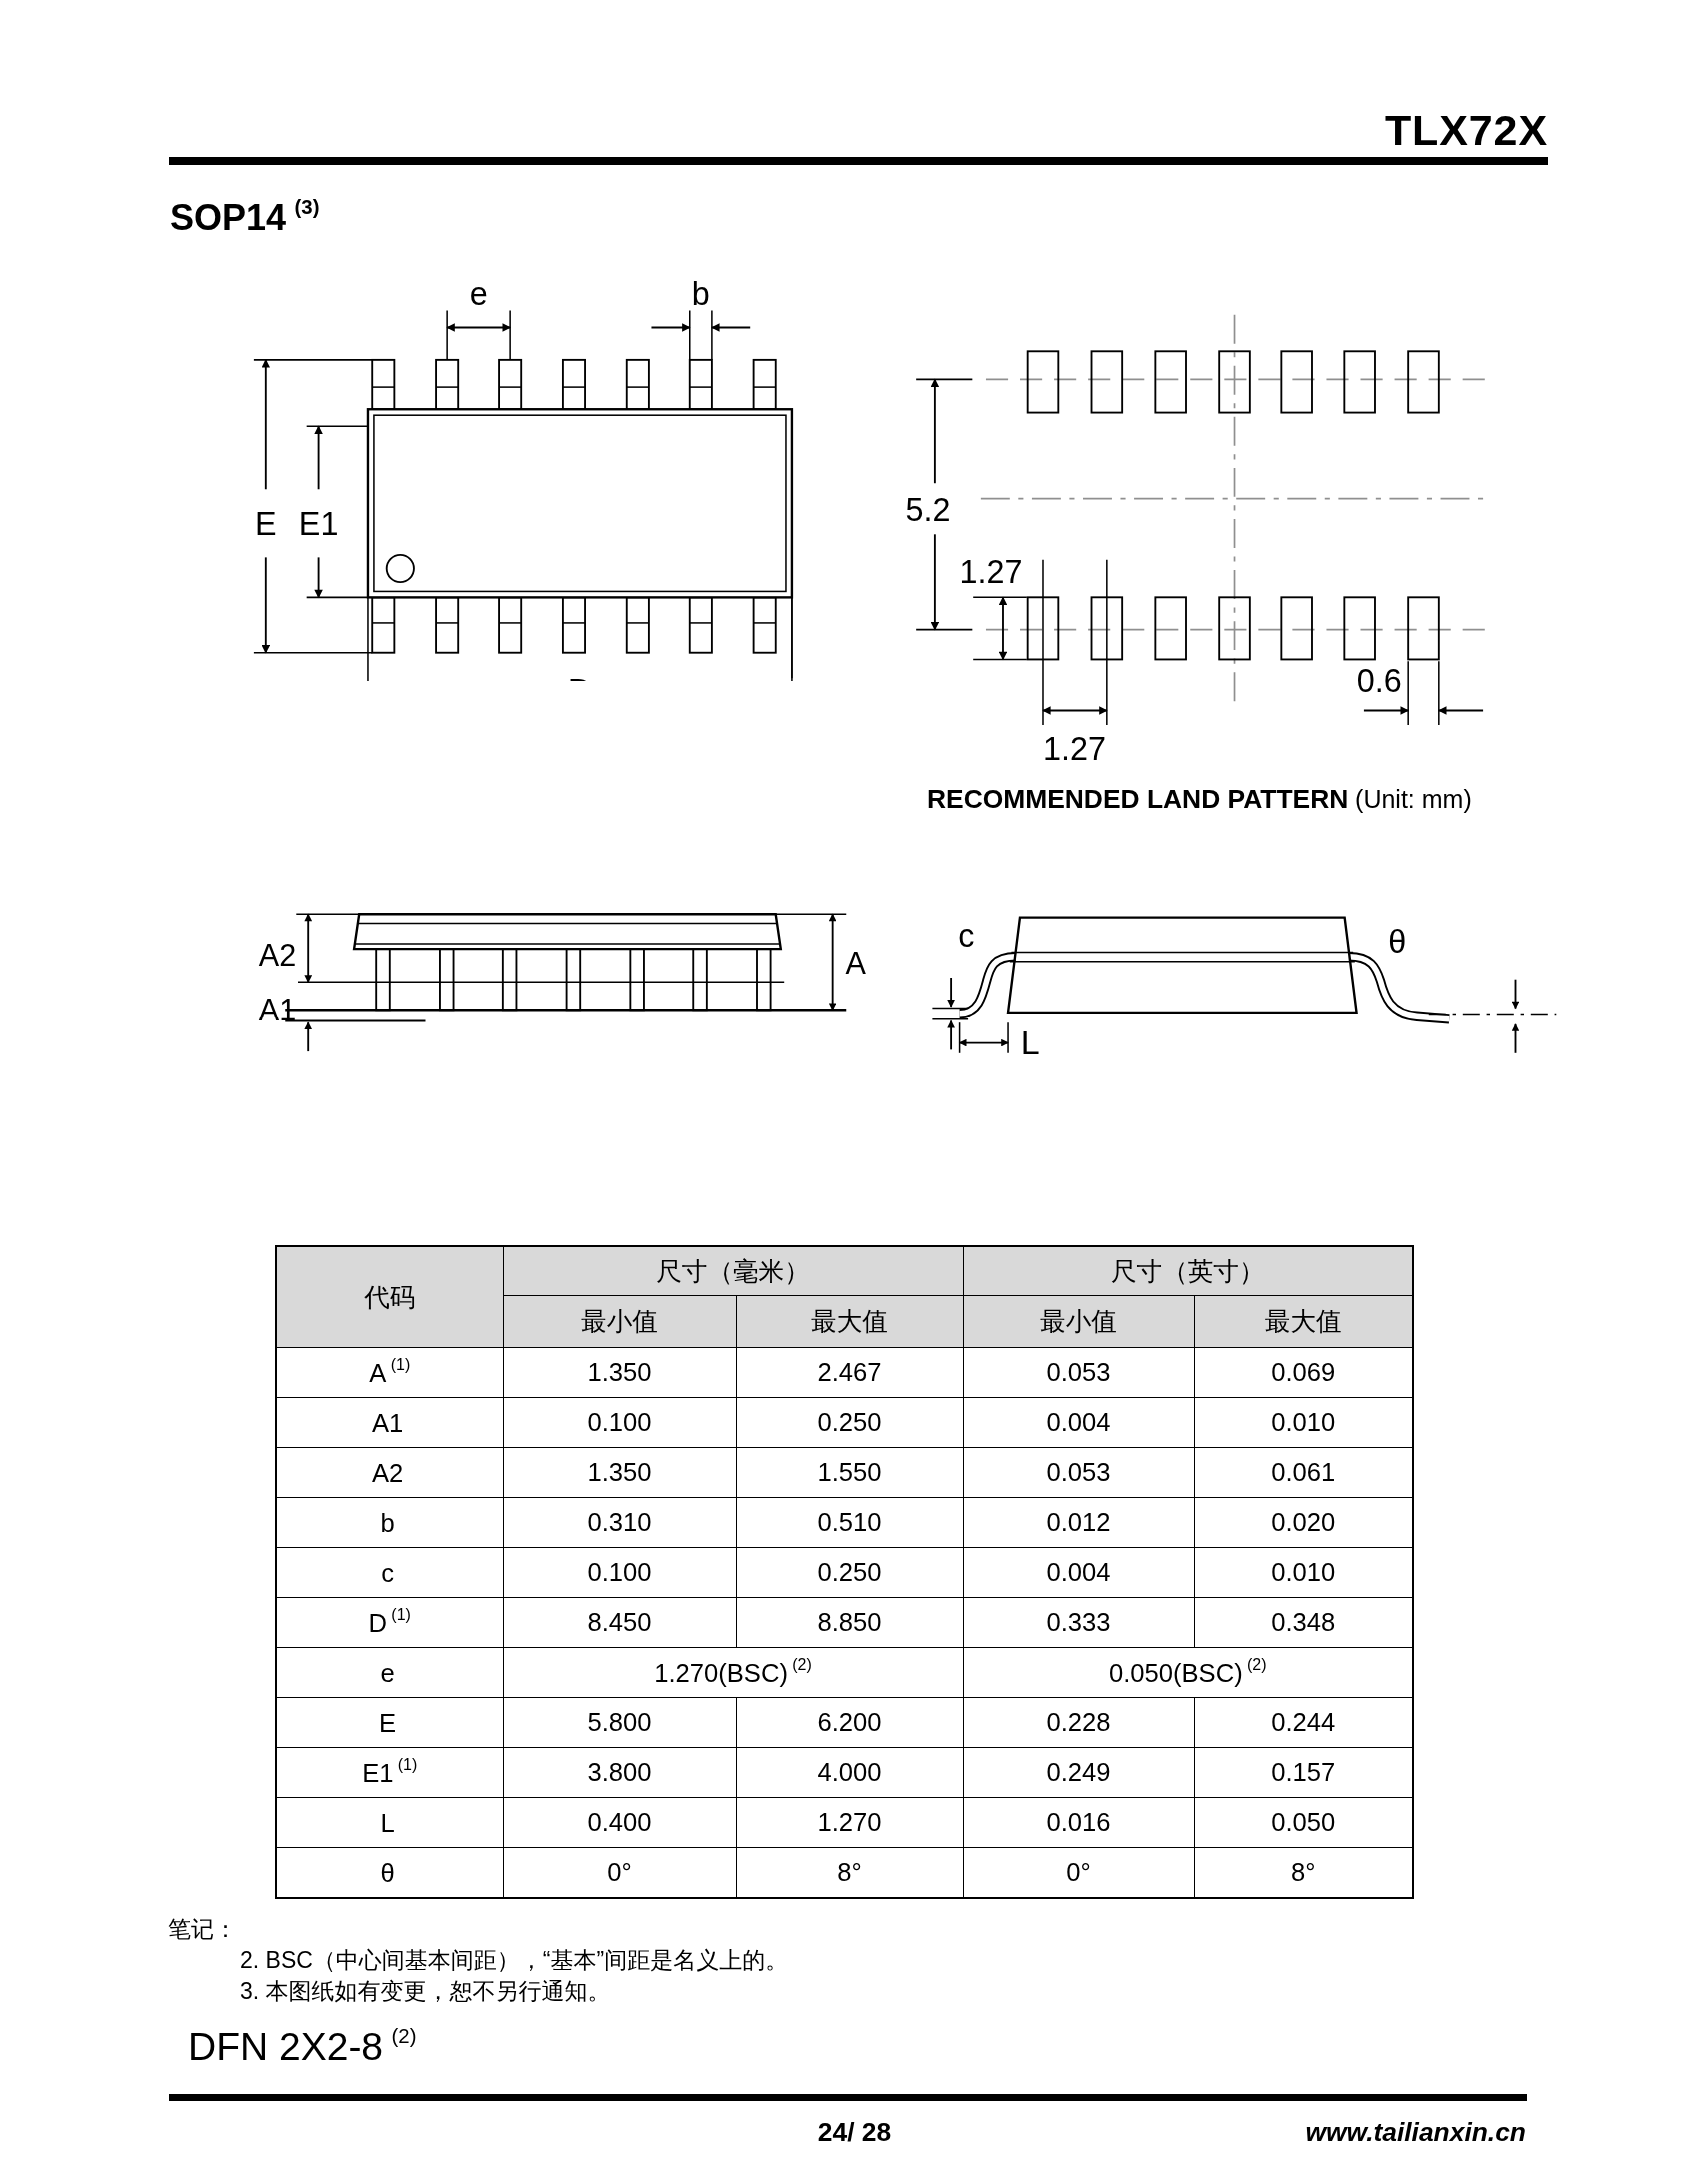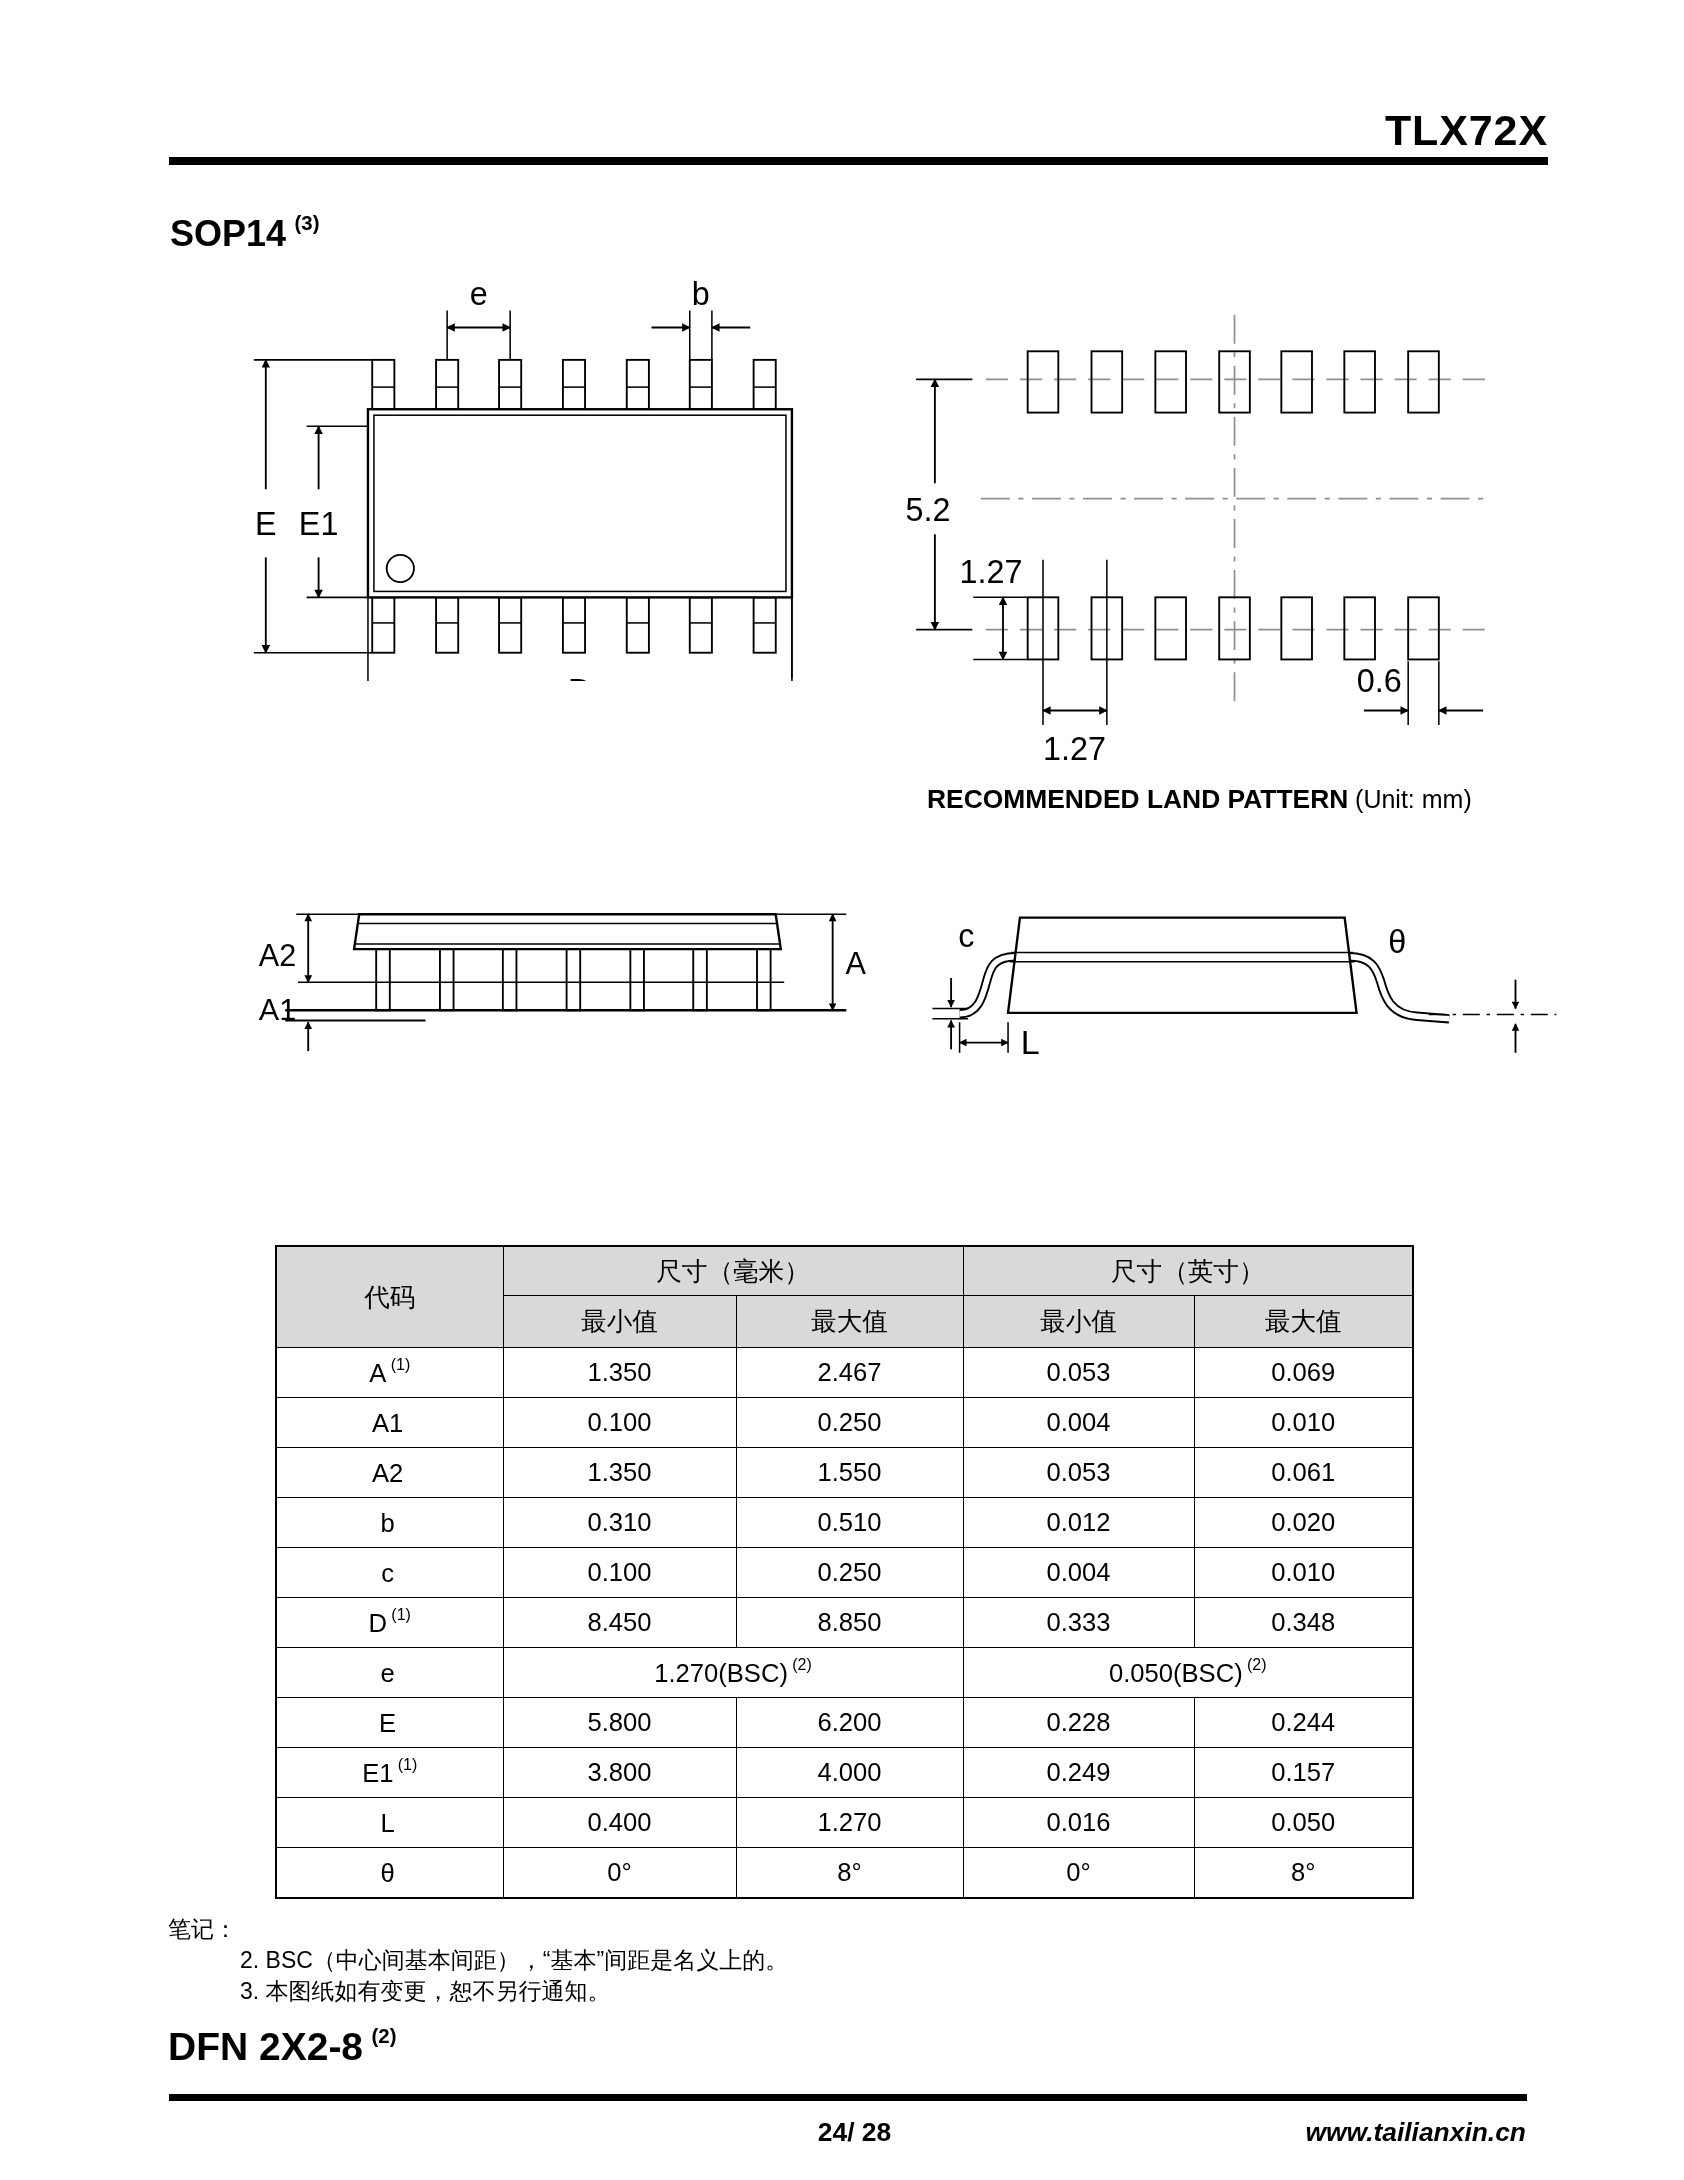--- a/index.html
+++ b/index.html
@@ -3,23 +3,23 @@
 <meta charset="utf-8">
 <style>
   html,body{margin:0;padding:0;background:#fff;}
   #page{
     position:relative;width:1685px;height:2181px;background:#ffffff;
     font-family:"Liberation Sans",sans-serif;color:#000;overflow:hidden;margin-top:33px;
   }
   .abs{position:absolute;}
   .rule{background:#000;}
   #brand{top:73px;right:137px;font-size:43px;font-weight:bold;letter-spacing:0.9px;}
-  #sop14-heading{left:170px;top:180px;font-size:36px;font-weight:bold;}
+  #sop14-heading{left:170px;top:164px;font-size:36px;font-weight:bold;}
   #sop14-heading sup,#dfn-heading sup{font-size:20.4px;position:relative;top:-3.4px;margin-left:8.5px;}
-  #dfn-heading{left:168px;top:1992px;font-size:39px;font-weight:bold;}
+  #dfn-heading{left:188px;top:1992px;font-size:39px;font-weight:normal;}
   #land-caption{left:927px;top:751px;font-size:26.4px;font-weight:bold;white-space:nowrap;}
   #land-caption .unit{font-weight:normal;font-size:25px;margin-left:6.8px;}
   svg text{font-family:"Liberation Sans",sans-serif;fill:#000;}
   svg .ln{stroke:#000;stroke-width:2.2;fill:none;}
   svg .thick{stroke:#000;stroke-width:2.8;fill:none;}
   svg .thin{stroke:#000;stroke-width:1.8;fill:none;}
   svg .cl{stroke:#8f8f8f;stroke-width:2;fill:none;}
   svg .white-fill{fill:#fff;}
   
   #dim-table{left:275px;top:1212px;}

